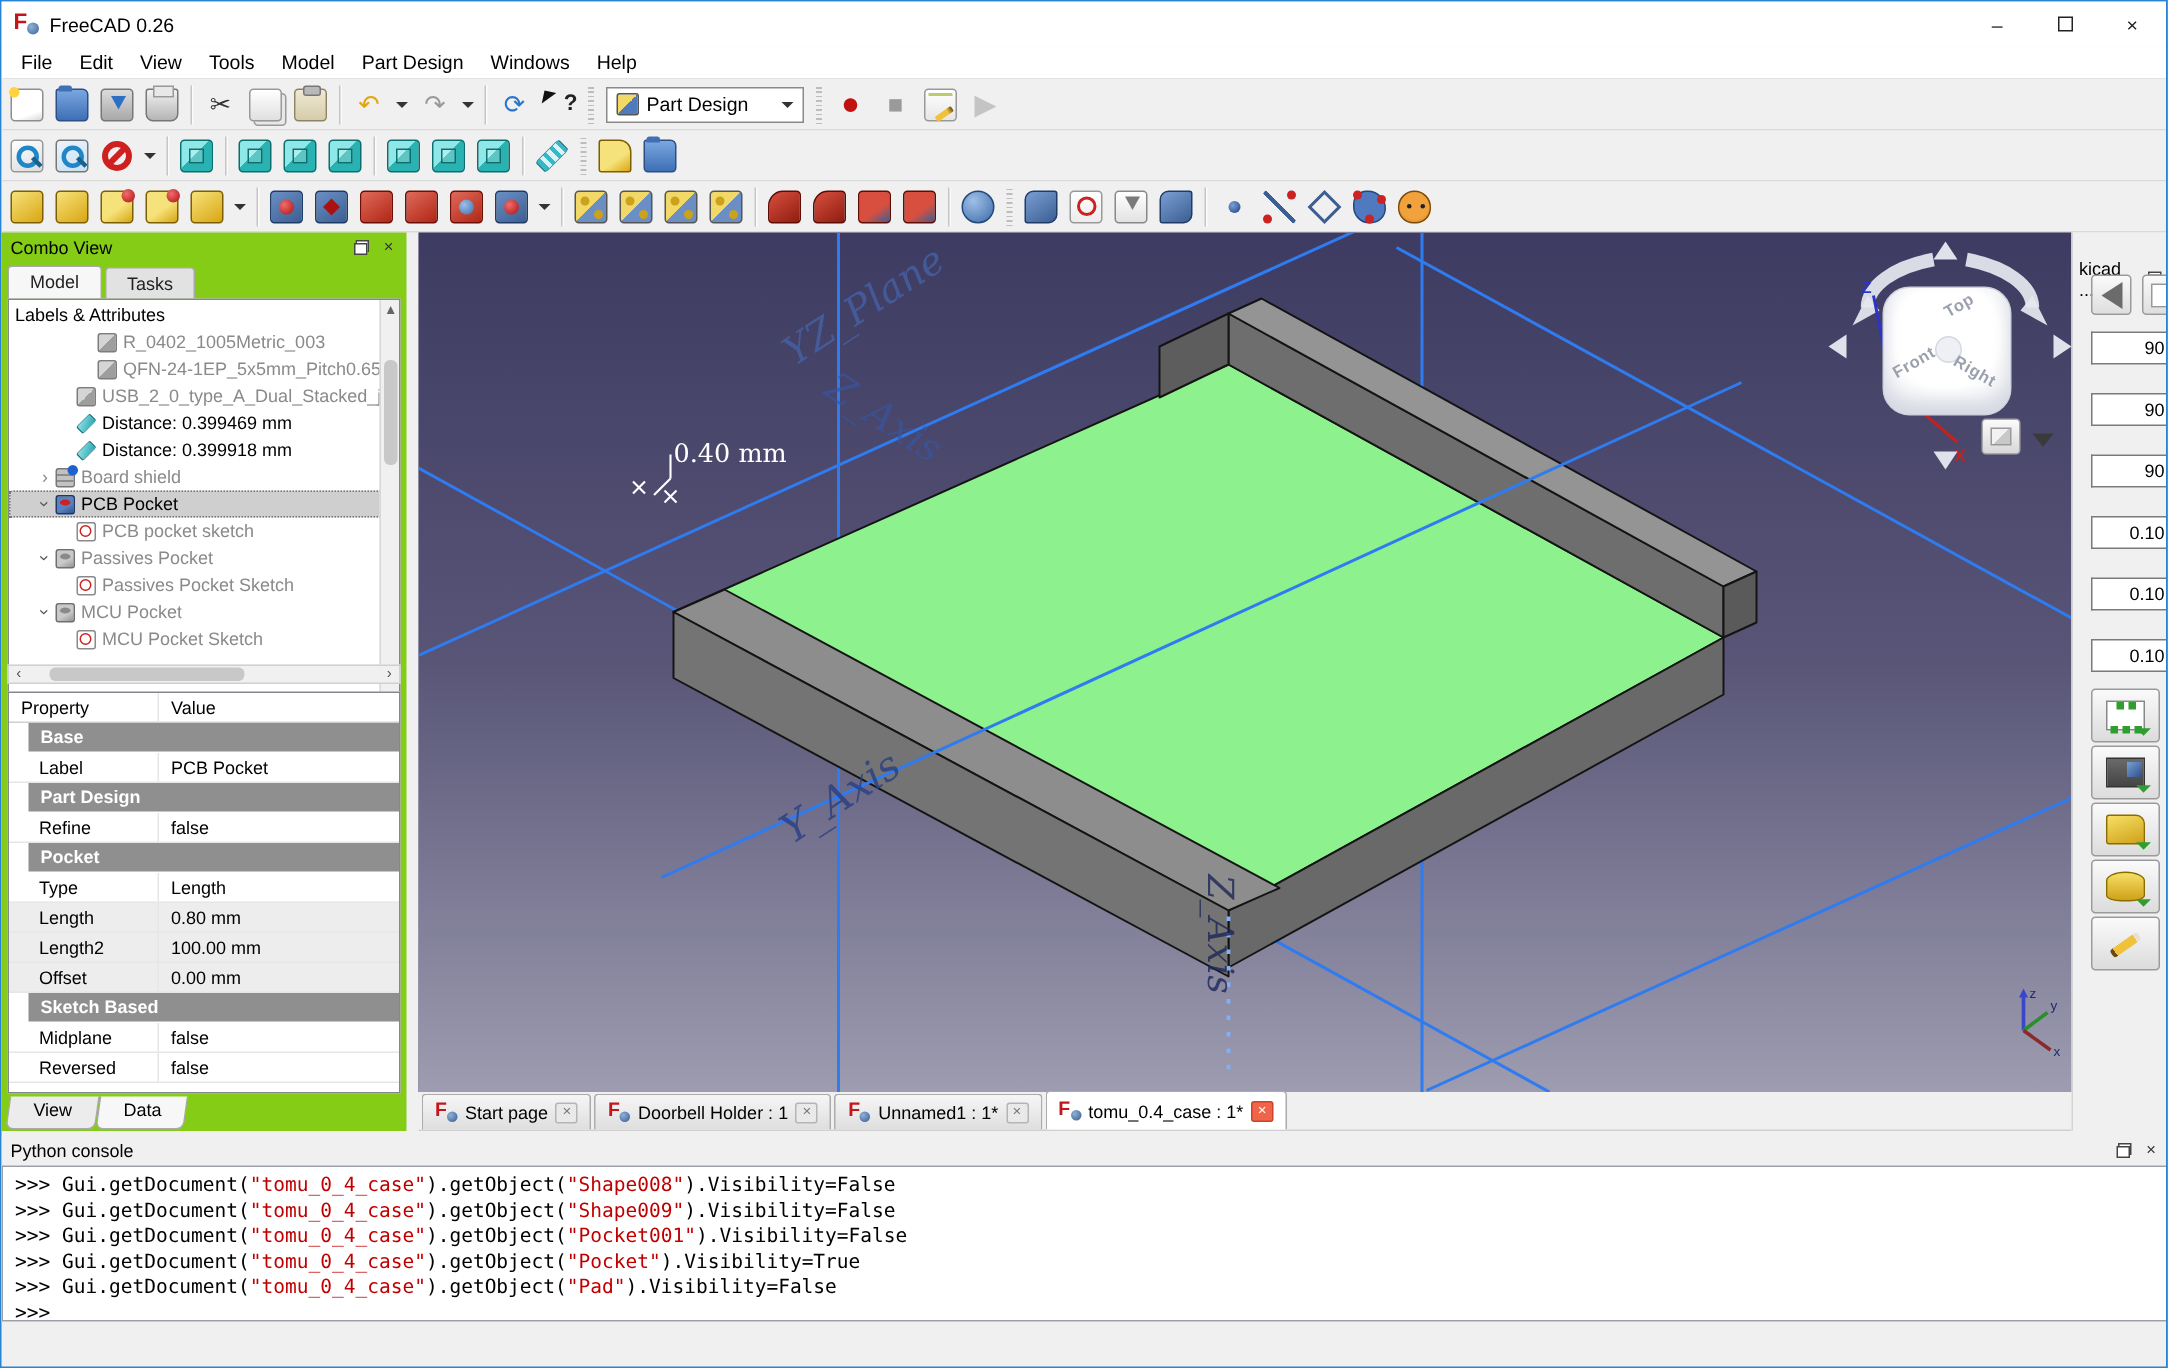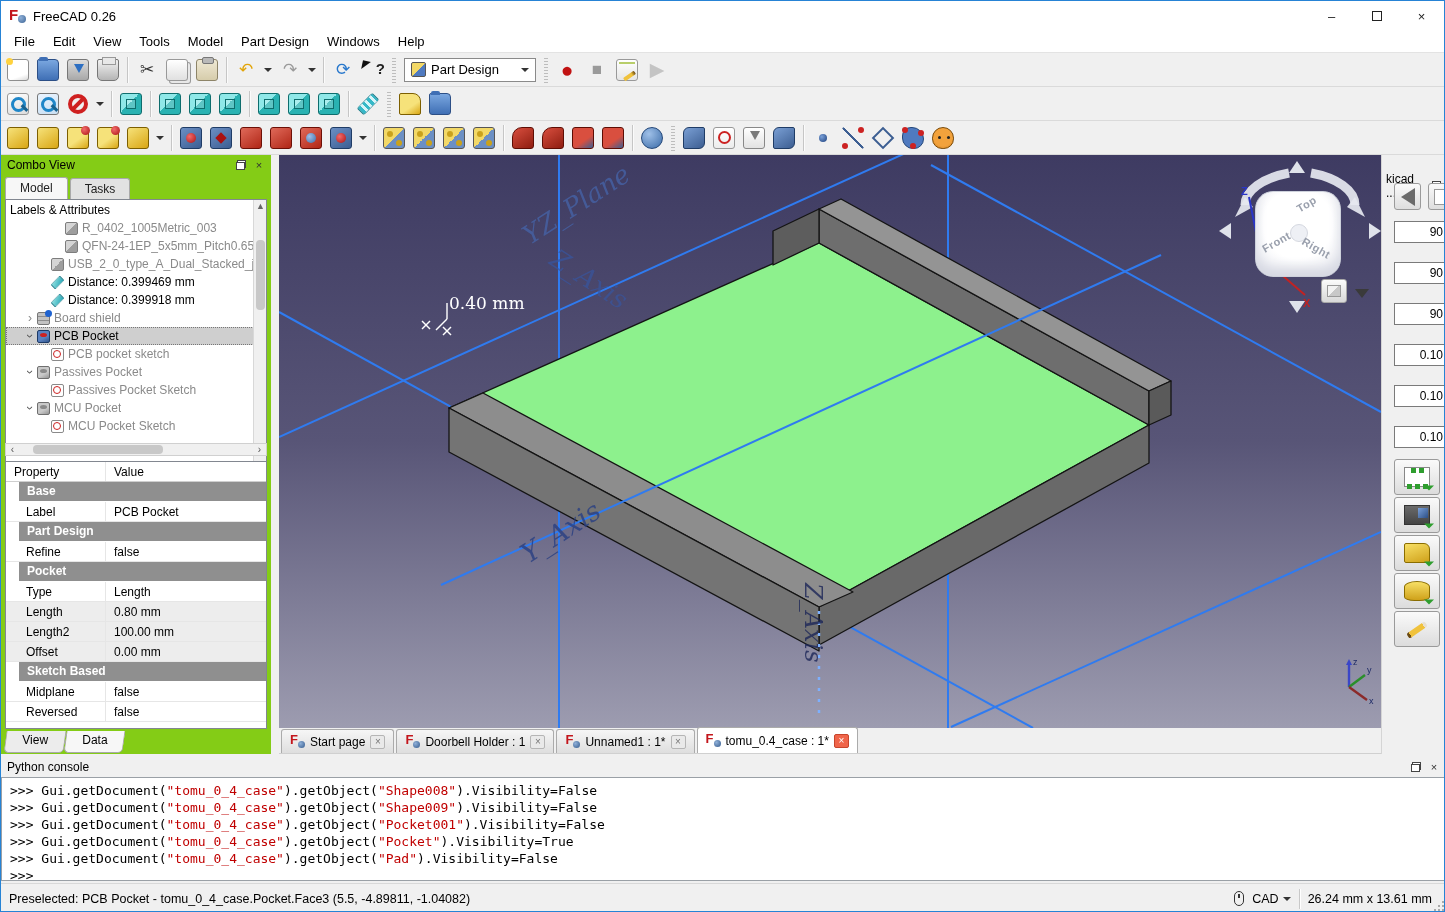--- a/index.html
+++ b/index.html
@@ -750,27 +750,14 @@
     <div class="py-body" id="py-body">
         <div class="pline"><span>&gt;&gt;&gt; </span>Gui.getDocument(<span class="str">"tomu_0_4_case"</span>).getObject(<span class="str">"Shape008"</span>).Visibility=False</div>
         <div class="pline"><span>&gt;&gt;&gt; </span>Gui.getDocument(<span class="str">"tomu_0_4_case"</span>).getObject(<span class="str">"Shape009"</span>).Visibility=False</div>
         <div class="pline"><span>&gt;&gt;&gt; </span>Gui.getDocument(<span class="str">"tomu_0_4_case"</span>).getObject(<span class="str">"Pocket001"</span>).Visibility=False</div>
         <div class="pline"><span>&gt;&gt;&gt; </span>Gui.getDocument(<span class="str">"tomu_0_4_case"</span>).getObject(<span class="str">"Pocket"</span>).Visibility=True</div>
         <div class="pline"><span>&gt;&gt;&gt; </span>Gui.getDocument(<span class="str">"tomu_0_4_case"</span>).getObject(<span class="str">"Pad"</span>).Visibility=False</div>
         <div class="pline"><span>&gt;&gt;&gt; </span></div>
       </div>
   </div>
 
-  <div class="statusbar">
-    <span class="sb-msg">Preselected: PCB Pocket - tomu_0_4_case.Pocket.Face3 (5.5, -4.89811, -1.04082)</span>
-    <div class="sb-right">
-      <span class="mouse-ico"></span>
-      <span style="display:flex;align-items:center;gap:4px">
-        <span>CAD</span>
-        <span class="dda"></span>
-      </span>
-      <span class="sb-div"></span>
-      <span>26.24 mm x 13.61 mm</span>
-    </div>
-    <div class="grip"></div>
-  </div>
 
 </div>
 
 </body></html>

